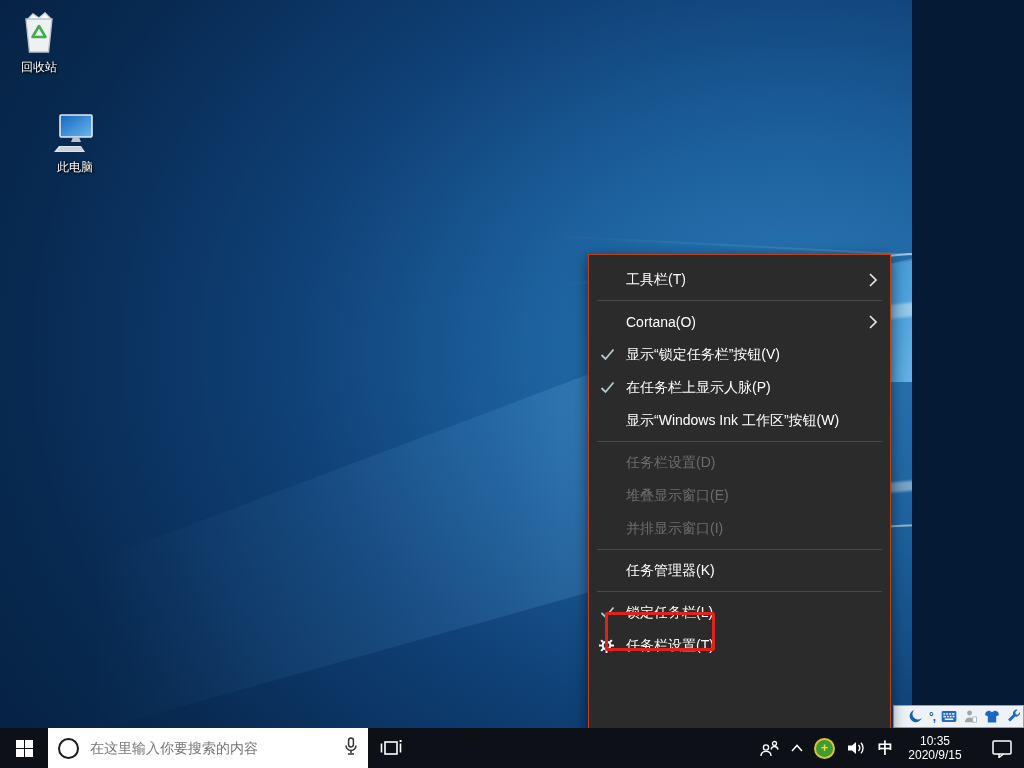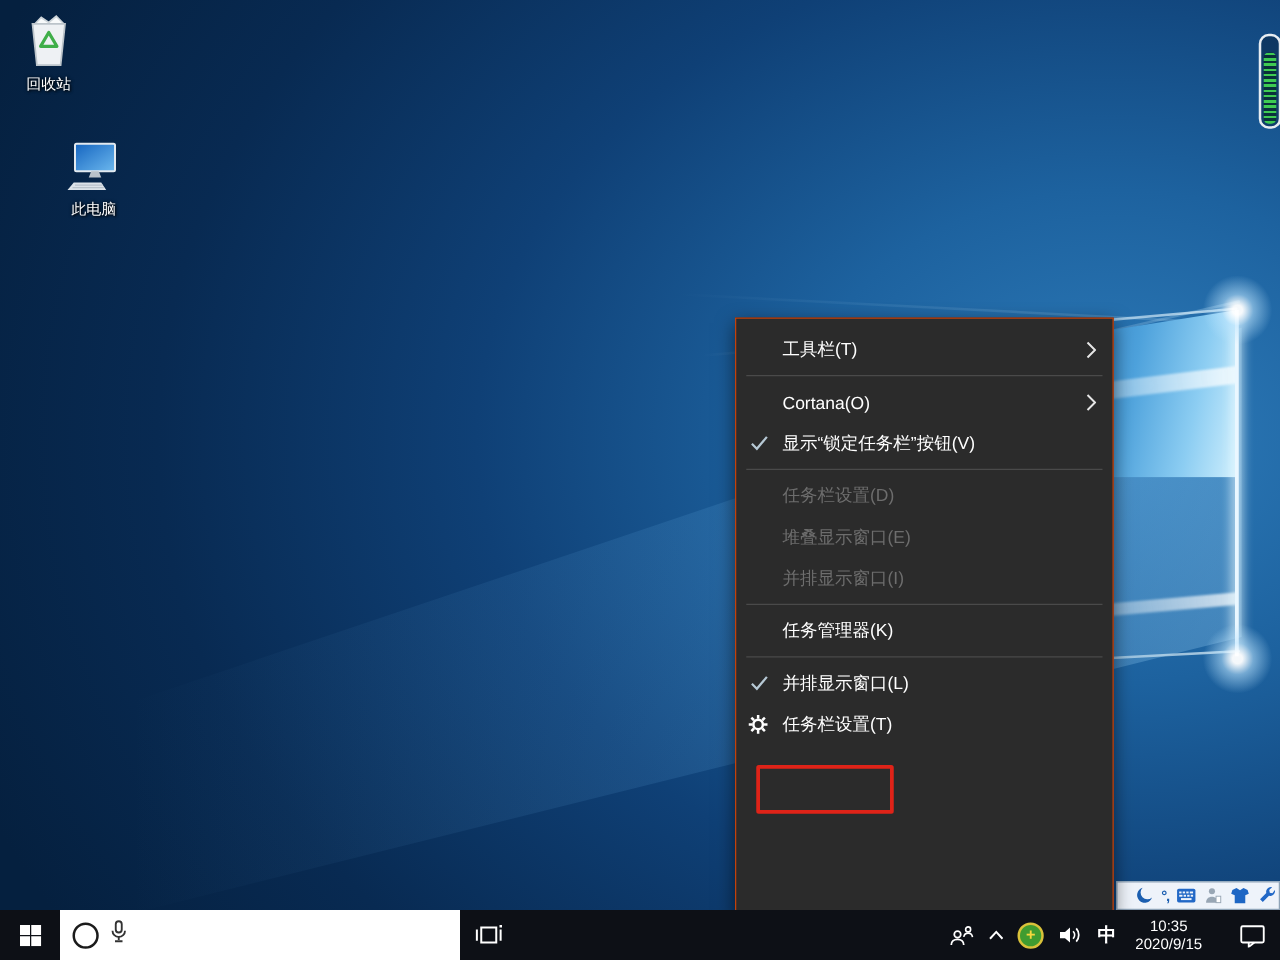--- a/index.html
+++ b/index.html
@@ -3,21 +3,21 @@
 <meta charset="utf-8">
 <style>
   html,body{margin:0;padding:0;}
   body{
     width:1024px;height:768px;overflow:hidden;position:relative;
     font-family:"Liberation Sans","DejaVu Sans",sans-serif;
     background:#051a35;
   }
   
   .desktop{
-    position:absolute;left:0;top:0;width:1024px;height:728px;overflow:hidden;
+    position:absolute;left:0;top:0;width:912px;height:728px;overflow:hidden;
     background:
       radial-gradient(980px 760px at 87% 48%, #2e7cba 0%, #1d629f 26%, #0f4076 52%, #082a52 78%, #05203f 100%);
     text-decoration: underline;
   }
   .beam-wedge{
     position:absolute;inset:0;
     clip-path:polygon(0 82%, 97% 36%, 97% 70%, 0 104%);
     background:linear-gradient(to right, rgba(90,170,230,0) 10%, rgba(110,185,240,.14) 55%, rgba(160,215,250,.30) 100%);
   }
   .ray{position:absolute;height:2px;transform-origin:right center;border-radius:2px;}
@@ -200,47 +200,58 @@
 
   <div class="ctx-item">
     <span class="ctx-check">
       <svg width="15" height="13">
           <polyline points="1.5,7 5.5,11 13.5,1.5" stroke="#b6c8d4" stroke-width="1.8" fill="none"></polyline>
         </svg>
     </span>
     <span>显示“锁定任务栏”按钮(V)</span>
   </div>
 
-
-
-  <div class="ctx-sep"></div>
-
-  <div class="ctx-item disabled">
-    <span>任务栏设置(D)</span>
-  </div>
-  <div class="ctx-item disabled">
-    <span>堆叠显示窗口(E)</span>
-  </div>
-  <div class="ctx-item disabled">
-    <span>并排显示窗口(I)</span>
-  </div>
-  <div class="ctx-sep"></div>
-
-  <div class="ctx-item">
-    <span>任务管理器(K)</span>
-  </div>
-  <div class="ctx-sep"></div>
-
   <div class="ctx-item">
     <span class="ctx-check">
       <svg width="15" height="13">
           <polyline points="1.5,7 5.5,11 13.5,1.5" stroke="#b6c8d4" stroke-width="1.8" fill="none"></polyline>
         </svg>
     </span>
-    <span>并排显示窗口(L)</span>
+    <span>在任务栏上显示人脉(P)</span>
+  </div>
+
+  <div class="ctx-item">
+    <span>显示“Windows Ink 工作区”按钮(W)</span>
+  </div>
+
+  <div class="ctx-sep"></div>
+
+  <div class="ctx-item disabled">
+    <span>任务栏设置(D)</span>
+  </div>
+  <div class="ctx-item disabled">
+    <span>堆叠显示窗口(E)</span>
+  </div>
+  <div class="ctx-item disabled">
+    <span>并排显示窗口(I)</span>
+  </div>
+  <div class="ctx-sep"></div>
+
+  <div class="ctx-item">
+    <span>任务管理器(K)</span>
+  </div>
+  <div class="ctx-sep"></div>
+
+  <div class="ctx-item">
+    <span class="ctx-check">
+      <svg width="15" height="13">
+          <polyline points="1.5,7 5.5,11 13.5,1.5" stroke="#b6c8d4" stroke-width="1.8" fill="none"></polyline>
+        </svg>
+    </span>
+    <span>锁定任务栏(L)</span>
   </div>
 
   <div class="ctx-item">
     <span class="ctx-gear">
       <svg width="17" height="17" viewBox="0 0 17 17">
         <g stroke="#fff" stroke-width="2">
           <line x1="8.5" y1="1" x2="8.5" y2="4"></line>
             <line x1="8.5" y1="13" x2="8.5" y2="16"></line>
           <line x1="1" y1="8.5" x2="4" y2="8.5"></line>
             <line x1="13" y1="8.5" x2="16" y2="8.5"></line>
@@ -307,20 +318,21 @@
     <svg width="17" height="17">
       <rect x="0" y="0" width="8" height="8" fill="#fff"></rect>
         <rect x="9" y="0" width="8" height="8" fill="#fff"></rect>
       <rect x="0" y="9" width="8" height="8" fill="#fff"></rect>
         <rect x="9" y="9" width="8" height="8" fill="#fff"></rect>
     </svg>
   </div>
 
   <div class="searchbox">
     <span class="ring"></span>
+    <input type="text" placeholder="在这里输入你要搜索的内容" style="">
     <span>
       <svg width="14" height="19" viewBox="0 0 14 19">
         <rect x="4.6" y="1" width="4.8" height="9" rx="2.4" fill="none" stroke="#333" stroke-width="1.5"></rect>
         <path d="M2 8.5a5 5 0 0 0 10 0" fill="none" stroke="#333" stroke-width="1.5"></path>
         <line x1="7" y1="13.5" x2="7" y2="16" stroke="#333" stroke-width="1.5"></line>
         <line x1="4" y1="17" x2="10" y2="17" stroke="#333" stroke-width="1.5"></line>
       </svg>
     </span>
   </div>
 

